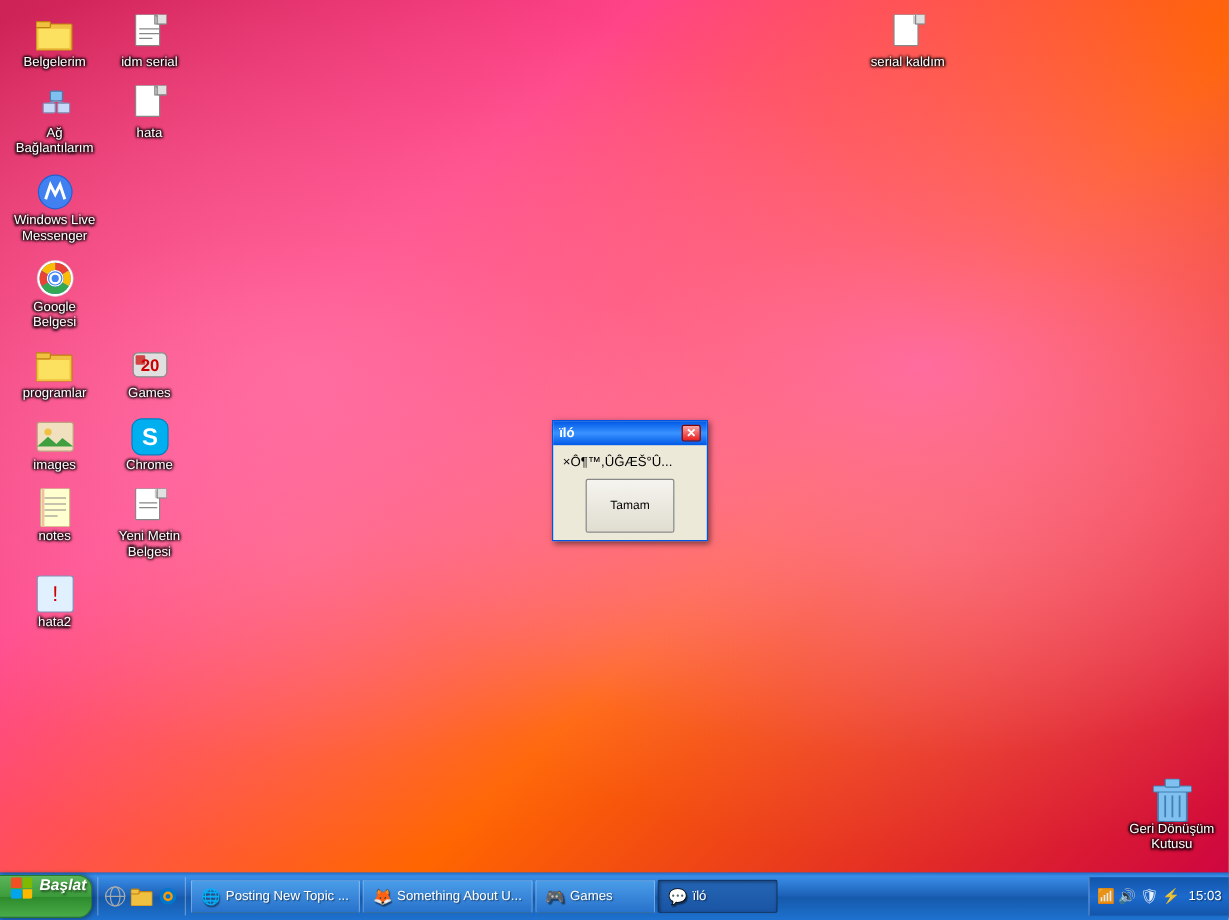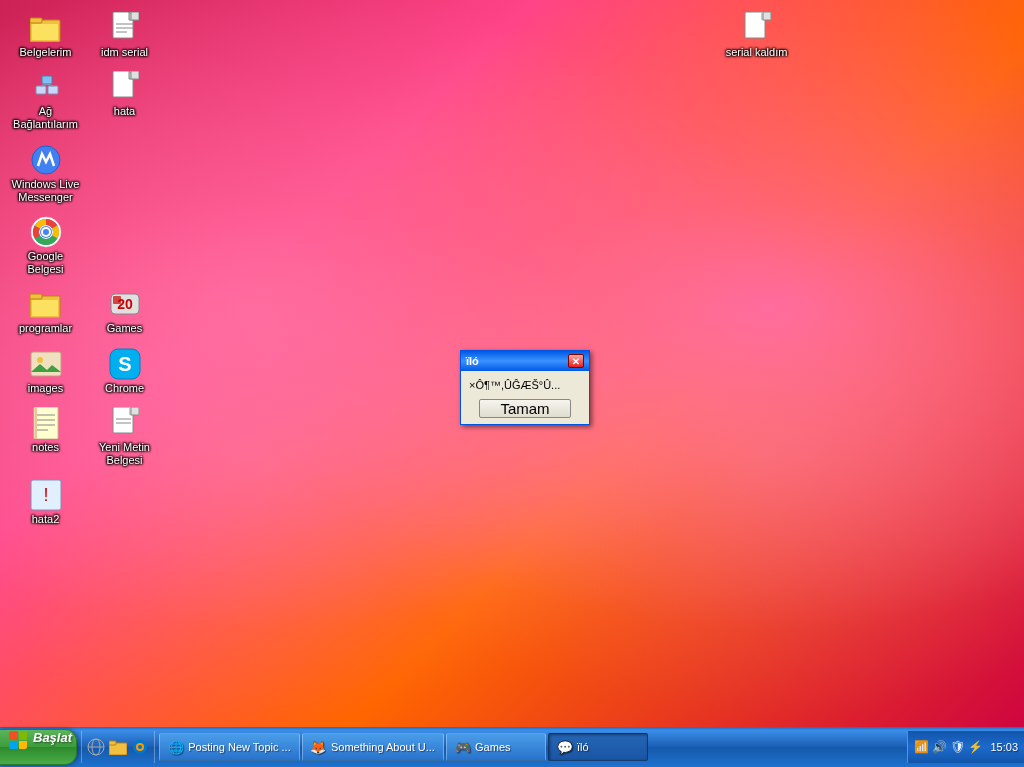--- a/index.html
+++ b/index.html
@@ -132,25 +132,25 @@
     .dialog-message {
       font-size: 11px;
       color: #000;
       margin-bottom: 8px;
       word-break: break-all;
     }
 
     .dialog-ok-btn {
       display: block;
       margin: 0 auto;
-      padding: 0 20px;
+      padding: 16px 20px;
       background: linear-gradient(to bottom, #f5f4ee, #e0ddd0);
       border: 1px solid #888;
       border-radius: 2px;
-      font-size: 15px;
+      font-size: 10px;
       cursor: pointer;
       font-family: Tahoma, Arial, sans-serif;
     }
 
     
     #taskbar {
       position: absolute;
       bottom: 0;
       left: 0;
       width: 1024px;
@@ -483,20 +483,35 @@
         <svg width="28" height="32" viewBox="0 0 28 32">
           <rect x="2" y="0" width="20" height="26" rx="1" fill="white" stroke="#888" stroke-width="1"></rect>
           <polygon points="18,0 26,8 18,8" fill="#ccc"></polygon>
           <rect x="20" y="0" width="8" height="8" fill="#e0e0e0" stroke="#888" stroke-width="1"></rect>
         </svg>
       </div>
       <span class="icon-label">serial kaldım</span>
     </div>
   </div>
 
+  <div style="position:absolute; bottom:50px; right:10px;">
+    <div class="desktop-icon" style="width:75px;">
+      <div class="icon-img">
+        <svg width="32" height="36" viewBox="0 0 32 36">
+          <rect x="4" y="10" width="24" height="26" rx="2" fill="#80c0f0" stroke="#4080b0" stroke-width="1.5"></rect>
+          <rect x="0" y="6" width="32" height="5" rx="1" fill="#80c0f0" stroke="#4080b0" stroke-width="1"></rect>
+          <rect x="10" y="0" width="12" height="7" rx="1" fill="#80c0f0" stroke="#4080b0" stroke-width="1"></rect>
+          <line x1="10" y1="14" x2="10" y2="32" stroke="#4080b0" stroke-width="1.5"></line>
+          <line x1="16" y1="14" x2="16" y2="32" stroke="#4080b0" stroke-width="1.5"></line>
+          <line x1="22" y1="14" x2="22" y2="32" stroke="#4080b0" stroke-width="1.5"></line>
+        </svg>
+      </div>
+      <span class="icon-label">Geri Dönüşüm Kutusu</span>
+    </div>
+  </div>
 
   <div id="dialog">
     <div class="dialog-titlebar">
       <span>ïló</span>
       <div class="dialog-close">✕</div>
     </div>
     <div class="dialog-body">
       <div class="dialog-message">×Ô¶™,ÛĜÆŠ°Û...</div>
       <button class="dialog-ok-btn">Tamam</button>
     </div>

